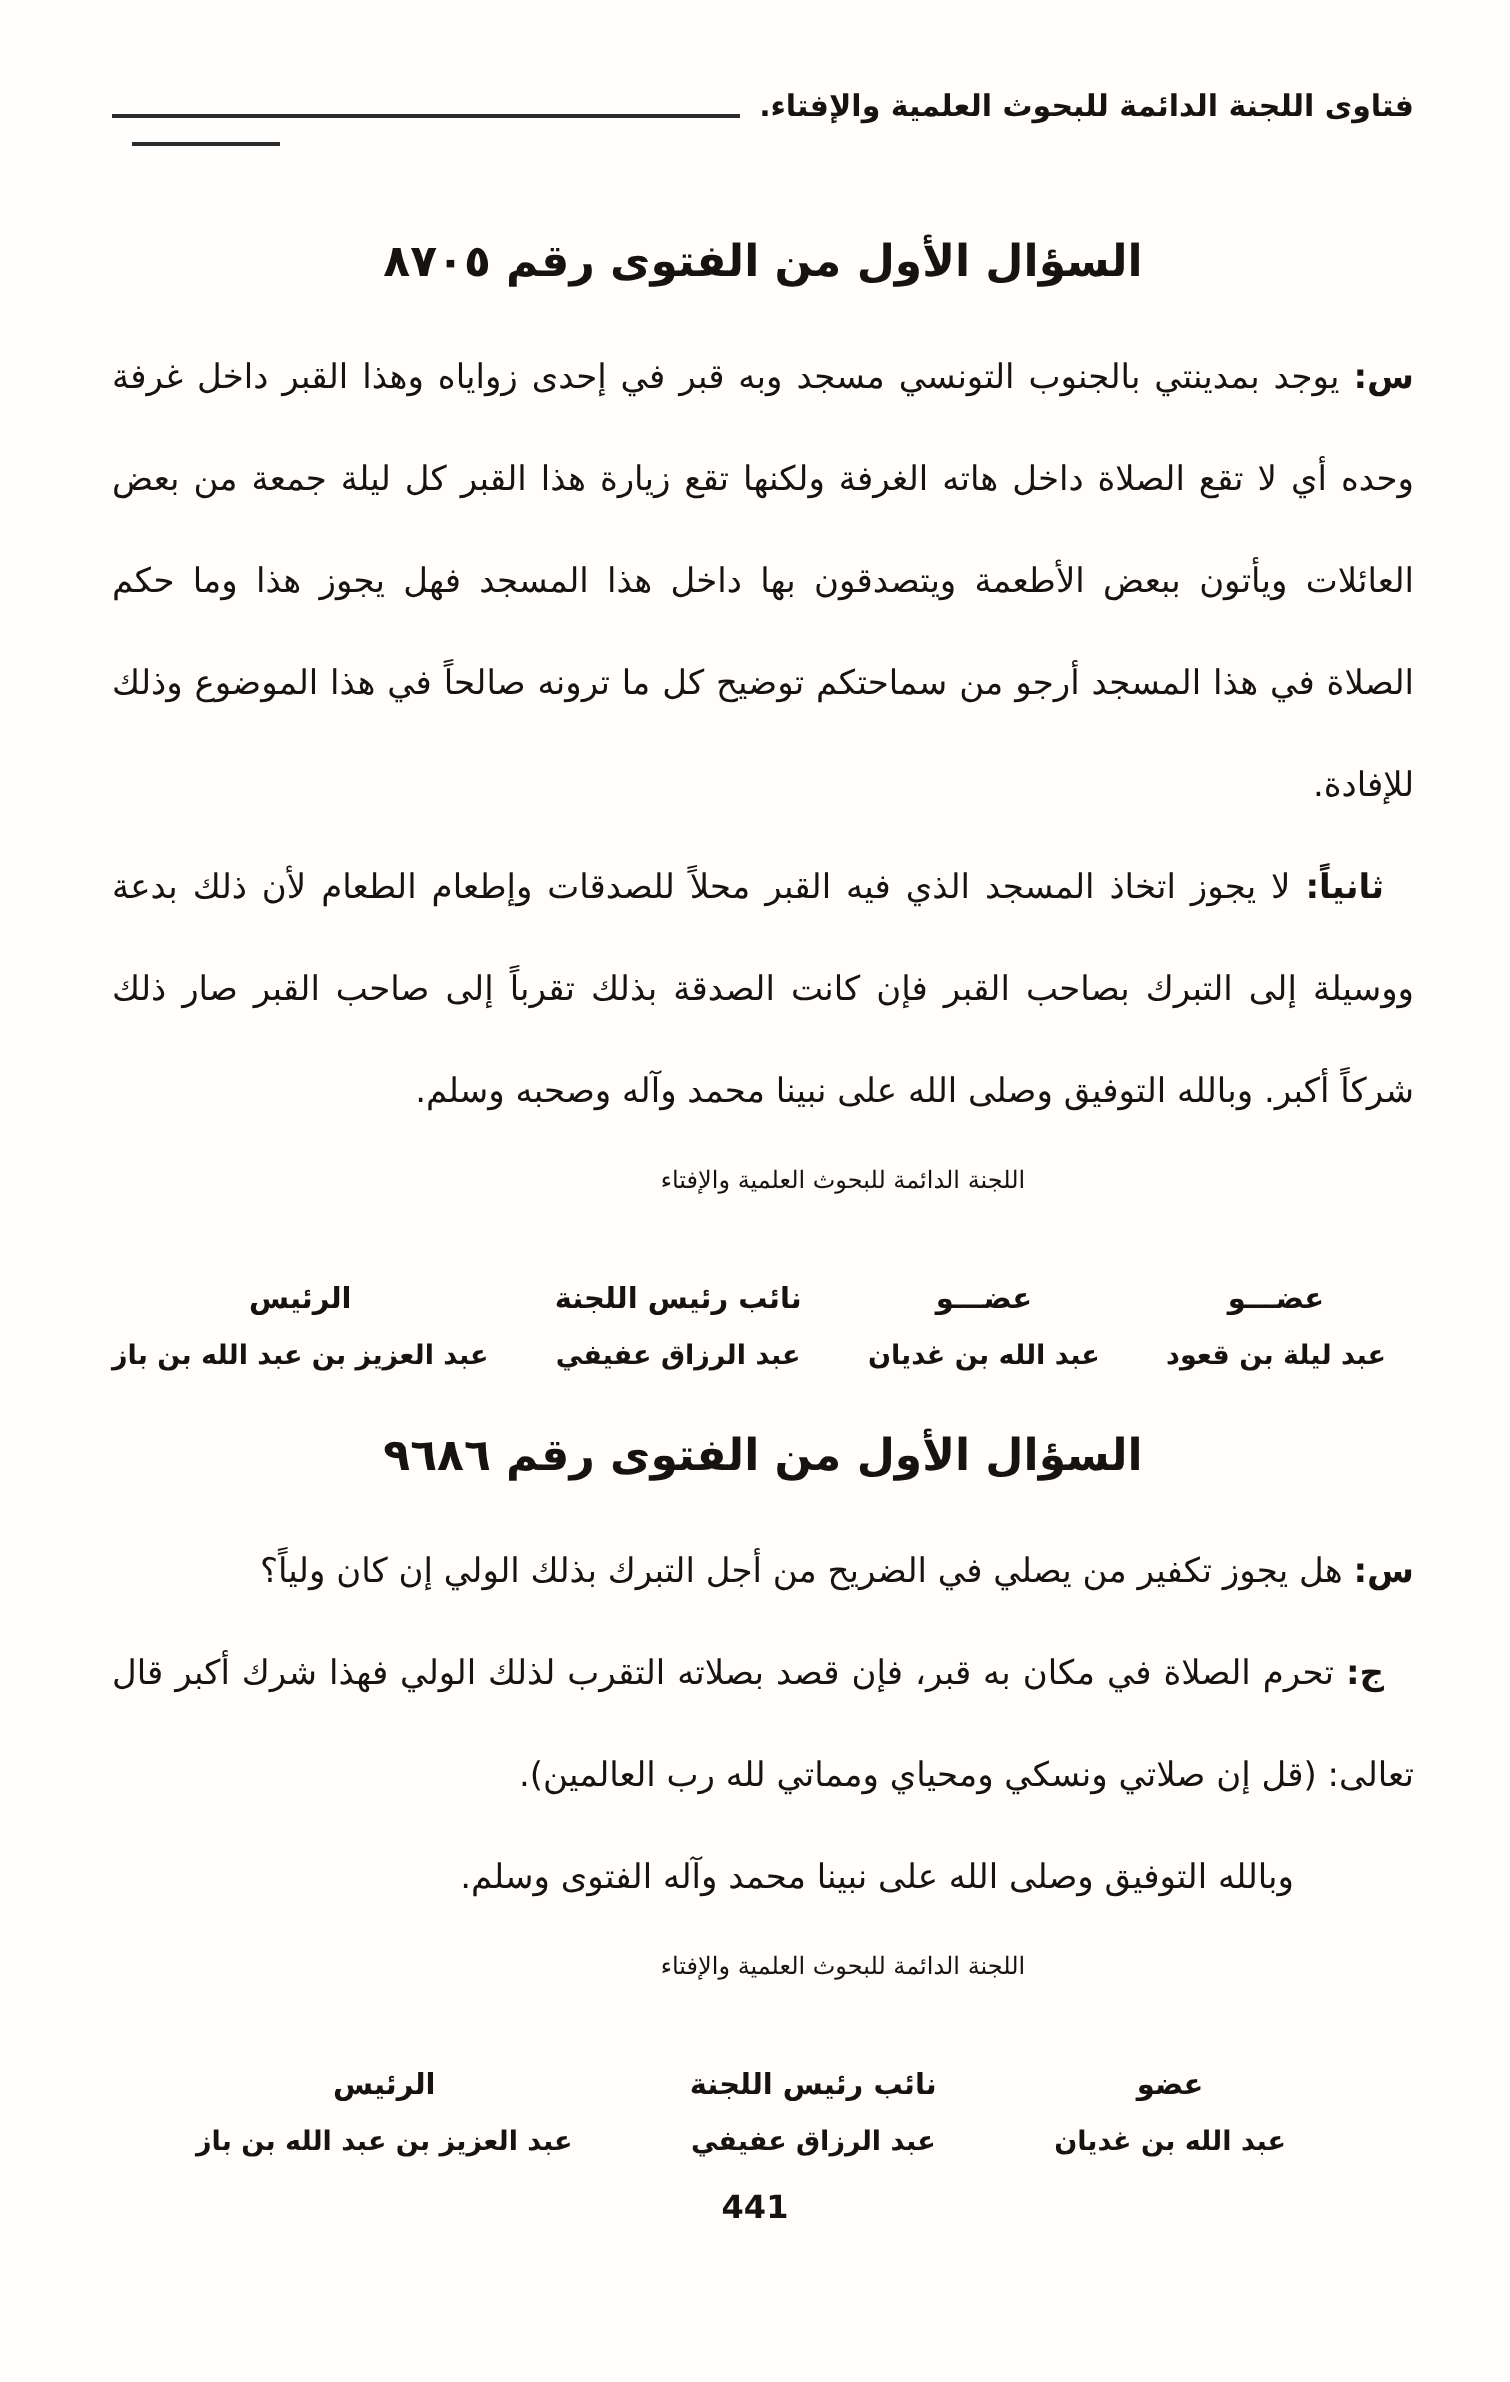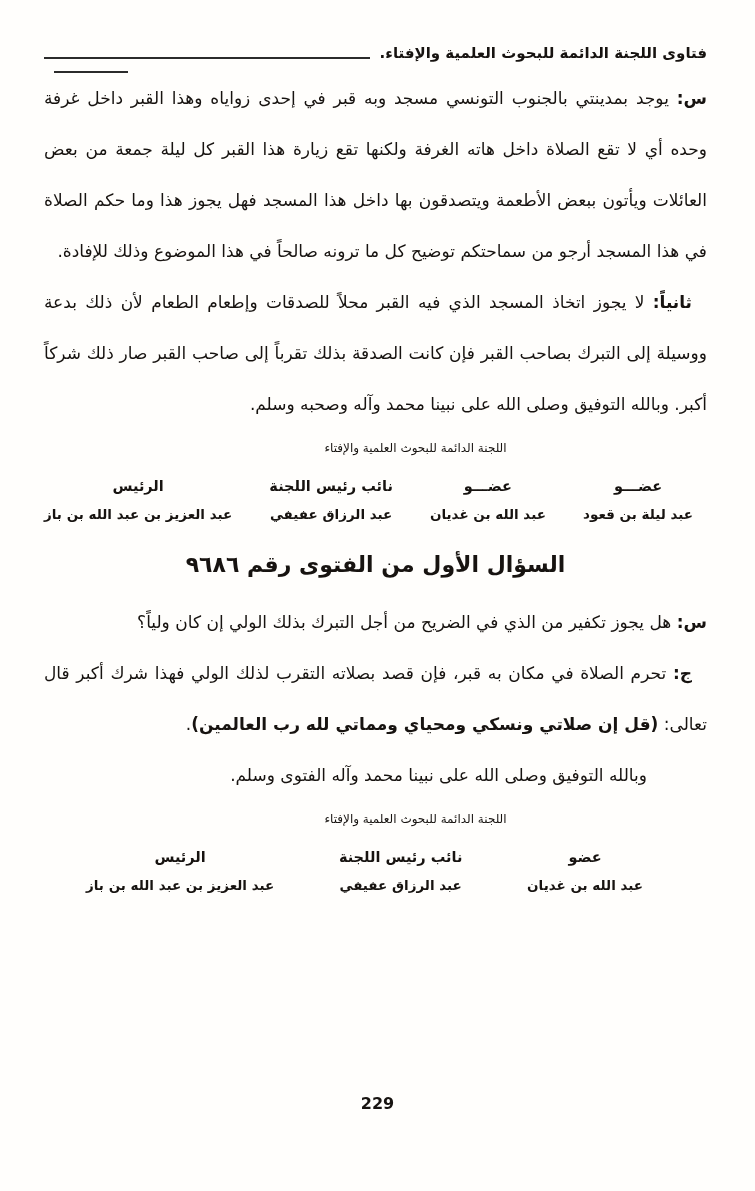--- a/index.html
+++ b/index.html
@@ -5,21 +5,21 @@
   * { box-sizing: border-box; }
   html, body { margin: 0; padding: 0; background: #ffffff; }
 
   .page {
     width: 755px;
     height: 1191px;
     background: #fffefc;
     direction: rtl;
     font-family: "DejaVu Sans", sans-serif;
     color: #171310;
-    padding: 44px 48px 0 44px;
+    padding: 44px 48px 0 56px;
     position: relative;
     overflow: hidden;
   }
 
   
   .header-row { display: flex; align-items: flex-end; gap: 10px; }
   .header-title { font-size: 15px; font-weight: bold; white-space: nowrap; }
   .header-rule { flex: 1 1 auto; height: 0; border-bottom: 2px solid #2b2b2b; margin-bottom: 3px; }
   .header-subrule { width: 74px; height: 0; border-top: 2px solid #2b2b2b; margin: 9px auto 0 10px; }
 
@@ -35,21 +35,21 @@
   
   .para {
     font-size: 17px;
     line-height: 51px;
     text-align: justify;
     text-justify: inter-word;
     margin: 0;
   }
   .indent { text-indent: 15px; }
   .label { font-weight: bold; }
-  .verse { font-weight: bold; }
+  .verse { font-weight: normal; }
 
   .committee {
     font-size: 12px;
     line-height: 36px;
     text-align: center;
     margin: 0;
     padding-left: 80px;
   }
 
   .closing {
@@ -59,21 +59,21 @@
 
   
   .signatures {
     display: flex;
     justify-content: space-between;
     margin-top: 12px;
   }
   .sigs4 { padding: 0 14px 0 0; }
   .sigs3 { padding: 0 64px 0 42px; }
   .sig { text-align: center; }
-  .sig-role { font-size: 14.5px; font-weight: bold; }
+  .sig-role { font-size: 14.5px; font-weight: bold; margin-top: 22px; }
   .sig-name { font-size: 13.5px; font-weight: bold; margin-top: 12px; white-space: nowrap; }
 
   
   .page-footer {
     position: absolute;
     bottom: 78px;
     left: 0;
     right: 0;
     text-align: center;
   }
@@ -86,20 +86,21 @@
 
   <header>
     <div class="header-row">
       <span class="header-title">فتاوى اللجنة الدائمة للبحوث العلمية والإفتاء.</span>
       <span class="header-rule"></span>
     </div>
     <div class="header-subrule"></div>
   </header>
 
   <section class="fatwa fatwa1">
+    <h2 class="fatwa-title">السؤال الأول من الفتوى رقم ٨٧٠٥</h2>
 
     <p class="para"><span class="label">س:</span> <span>يوجد بمدينتي بالجنوب التونسي مسجد وبه قبر في إحدى زواياه وهذا القبر داخل غرفة وحده أي لا تقع الصلاة داخل هاته الغرفة ولكنها تقع زيارة هذا القبر كل ليلة جمعة من بعض العائلات ويأتون ببعض الأطعمة ويتصدقون بها داخل هذا المسجد فهل يجوز هذا وما حكم الصلاة في هذا المسجد أرجو من سماحتكم توضيح كل ما ترونه صالحاً في هذا الموضوع وذلك للإفادة.</span></p>
 
 
     <p class="para indent"><span class="label">ثانياً:</span> <span>لا يجوز اتخاذ المسجد الذي فيه القبر محلاً للصدقات وإطعام الطعام لأن ذلك بدعة ووسيلة إلى التبرك بصاحب القبر فإن كانت الصدقة بذلك تقرباً إلى صاحب القبر صار ذلك شركاً أكبر. وبالله التوفيق وصلى الله على نبينا محمد وآله وصحبه وسلم.</span></p>
 
     <p class="committee">اللجنة الدائمة للبحوث العلمية والإفتاء</p>
 
     <div class="signatures sigs4">
       <div class="sig">
@@ -117,21 +118,21 @@
       <div class="sig">
         <div class="sig-role">الرئيس</div>
         <div class="sig-name">عبد العزيز بن عبد الله بن باز</div>
       </div>
     </div>
   </section>
 
   <section class="fatwa fatwa2">
     <h2 class="fatwa-title">السؤال الأول من الفتوى رقم ٩٦٨٦</h2>
 
-    <p class="para"><span class="label">س:</span> <span>هل يجوز تكفير من الذي في الضريح من أجل التبرك بذلك الولي إن كان ولياً؟</span></p>
+    <p class="para"><span class="label">س:</span> <span>هل يجوز تكفير من يصلي في الضريح من أجل التبرك بذلك الولي إن كان ولياً؟</span></p>
 
     <p class="para indent"><span class="label">ج:</span> <span>تحرم الصلاة في مكان به قبر، فإن قصد بصلاته التقرب لذلك الولي فهذا شرك أكبر قال تعالى:</span> <span class="verse">(قل إن صلاتي ونسكي ومحياي ومماتي لله رب العالمين)</span><span>.</span></p>
 
     <p class="para closing">وبالله التوفيق وصلى الله على نبينا محمد وآله الفتوى وسلم.</p>
 
     <p class="committee">اللجنة الدائمة للبحوث العلمية والإفتاء</p>
 
     <div class="signatures sigs3">
       <div class="sig">
         <div class="sig-role">عضو</div>
@@ -142,16 +143,16 @@
         <div class="sig-name">عبد الرزاق عفيفي</div>
       </div>
       <div class="sig">
         <div class="sig-role">الرئيس</div>
         <div class="sig-name">عبد العزيز بن عبد الله بن باز</div>
       </div>
     </div>
   </section>
 
   <footer class="page-footer">
-    <span class="page-number">229</span>
+    <span class="page-number">441</span>
   </footer>
 
 </div>
 
 </body></html>

